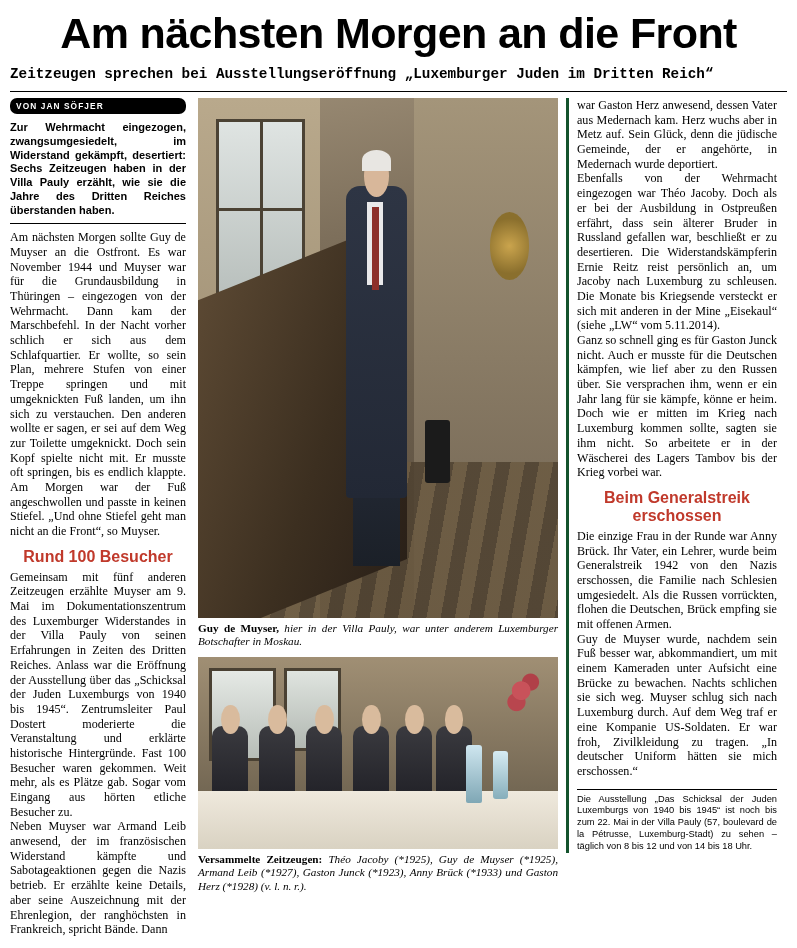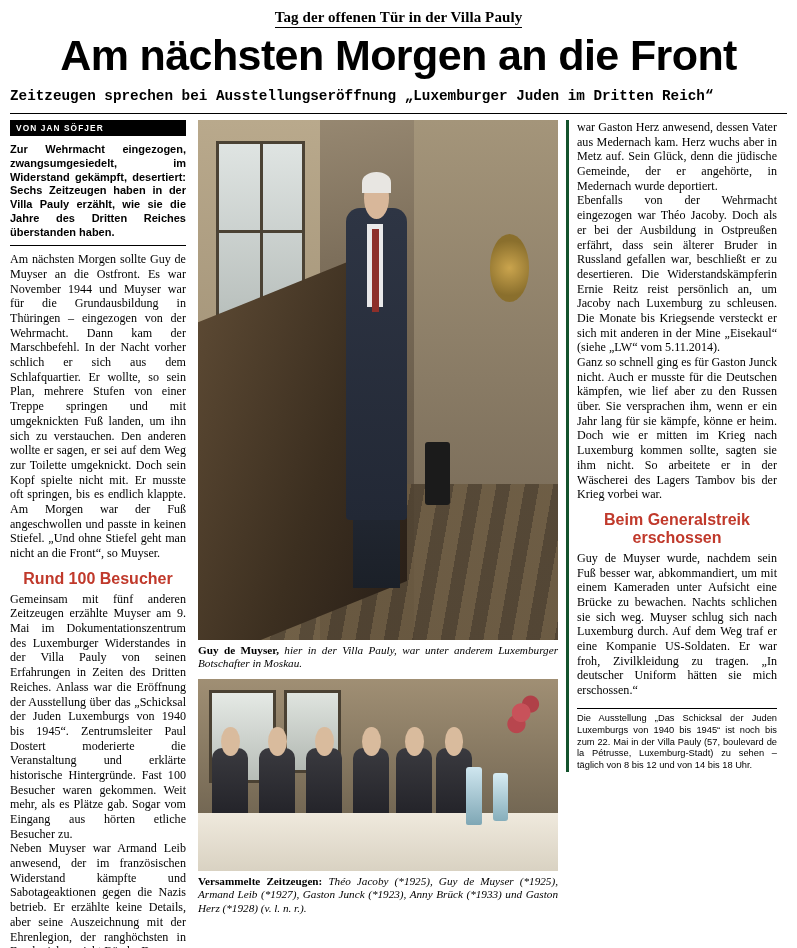--- a/index.html
+++ b/index.html
@@ -89,20 +89,21 @@
   .byline {
     background: #000;
     color: #fff;
     font-family: "Liberation Sans", sans-serif;
     font-size: 8.3px;
     font-weight: bold;
     letter-spacing: 1.1px;
     padding: 3px 6px 3px 6px;
     display: block;
     margin-bottom: 7px;
+    border-radius: 7px;
   }
 
   
   .lead {
     font-family: "Liberation Sans", sans-serif;
     font-weight: bold;
     font-size: 11px;
     line-height: 1.25;
     text-align: justify;
     margin: 0 0 6px 0;
@@ -291,23 +292,20 @@
     font-size: 9.3px;
     line-height: 1.28;
     text-align: justify;
   }
 </style>
 </head>
 <body>
 
 <div class="page">
 
-  <div class="kicker-wrap">
-    <span class="kicker">Tag der offenen Tür in der Villa Pauly</span>
-  </div>
 
   <h1 class="headline">Am nächsten Morgen an die Front</h1>
 
   <div class="subhead">Zeitzeugen sprechen bei Ausstellungseröffnung „Luxemburger Juden im Dritten Reich“</div>
 
   <div class="rule-top"></div>
 
   <div class="columns">
 
     <div class="col col-left">
@@ -368,18 +366,19 @@
         <b>Versammelte Zeitzeugen:</b><i> Théo Jacoby (*1925), Guy de Muyser (*1925), Armand Leib (*1927), Gaston Junck (*1923), Anny Brück (*1933) und Gaston Herz (*1928) (v. l. n. r.).</i>
       </div>
 
     </div>
 
     <div class="col col-right">
       <p class="body">war Gaston Herz anwesend, dessen Vater aus Medernach kam. Herz wuchs aber in Metz auf. Sein Glück, denn die jüdische Gemeinde, der er angehörte, in Medernach wurde deportiert.</p>
       <p class="body">Ebenfalls von der Wehrmacht eingezogen war Théo Jacoby. Doch als er bei der Ausbildung in Ostpreußen erfährt, dass sein älterer Bruder in Russland gefallen war, beschließt er zu desertieren. Die Widerstandskämpferin Ernie Reitz reist persönlich an, um Jacoby nach Luxemburg zu schleusen. Die Monate bis Kriegsende versteckt er sich mit anderen in der Mine „Eisekaul“ (siehe „LW“ vom 5.11.2014).</p>
       <p class="body">Ganz so schnell ging es für Gaston Junck nicht. Auch er musste für die Deutschen kämpfen, wie lief aber zu den Russen über. Sie versprachen ihm, wenn er ein Jahr lang für sie kämpfe, könne er heim. Doch wie er mitten im Krieg nach Luxemburg kommen sollte, sagten sie ihm nicht. So arbeitete er in der Wäscherei des Lagers Tambov bis der Krieg vorbei war.</p>
       <div class="subhead-red">Beim Generalstreik erschossen</div>
+      <p class="body">Die einzige Frau in der Runde war Anny Brück. Ihr Vater, ein Lehrer, wurde beim Generalstreik 1942 von den Nazis erschossen, die Familie nach Schlesien umgesiedelt. Als die Russen vorrückten, flohen die Deutschen, Brück empfing sie mit offenen Armen.</p>
       <p class="body">Guy de Muyser wurde, nachdem sein Fuß besser war, abkommandiert, um mit einem Kameraden unter Aufsicht eine Brücke zu bewachen. Nachts schlichen sie sich weg. Muyser schlug sich nach Luxemburg durch. Auf dem Weg traf er eine Kompanie US-Soldaten. Er war froh, Zivilkleidung zu tragen. „In deutscher Uniform hätten sie mich erschossen.“</p>
       <div class="infobox">Die Ausstellung „Das Schicksal der Juden Luxemburgs von 1940 bis 1945“ ist noch bis zum 22. Mai in der Villa Pauly (57, boulevard de la Pétrusse, Luxemburg-Stadt) zu sehen – täglich von 8 bis 12 und von 14 bis 18 Uhr.</div>
     </div>
 
   </div>
 </div>
 
 </body></html>

